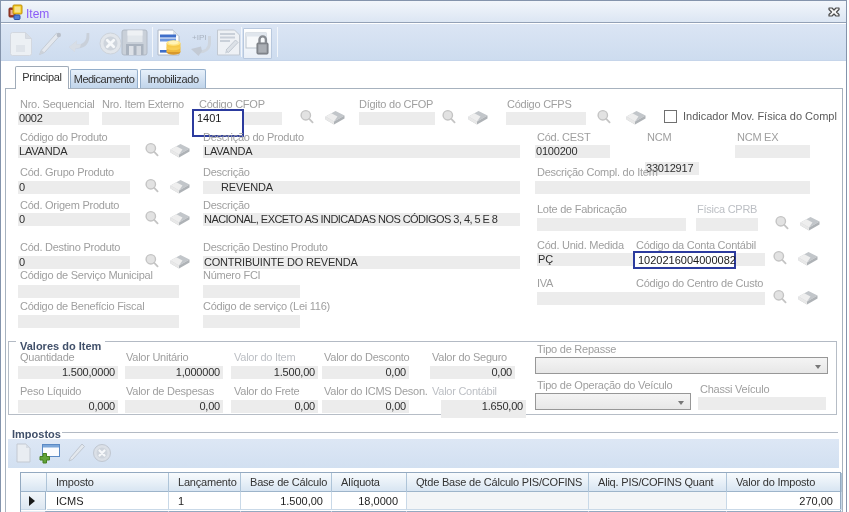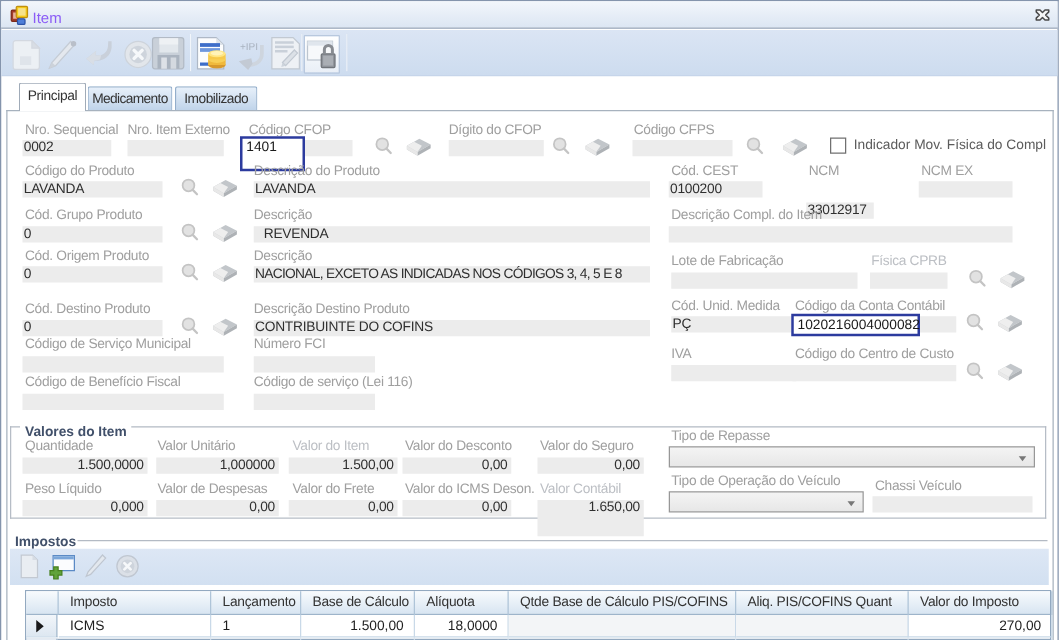--- a/index.html
+++ b/index.html
@@ -189,21 +189,21 @@
     </svg>
 <svg class="abs" style="left:168px;top:177px" width="24" height="18" viewBox="0 0 24 18">
       <path d="M2.5 8.5 L12.5 3 L21.5 7.5 L11 13.5 Z" fill="#c2c6ca"></path>
       <path d="M11 13.5 L21.5 7.5 L21.5 10.5 L11 16.5 Z" fill="#aeb2b6"></path>
       <path d="M2.5 8.5 L11 13.5 L11 16.5 L2.5 11.5 Z" fill="#c0c4c8"></path>
       <path d="M2.5 8.5 L8.5 5.2 L17 9.6 L17 12.9 L11 16.5 L2.5 11.5 Z" fill="#f1f1f1" transform="translate(-0.5,0)" opacity="0"></path>
       <path d="M2.5 8.5 L8.3 5.3 L14.5 8.5 L11 13.5 Z" fill="#eeeeee"></path>
       <path d="M2.5 8.5 L11 13.5 L11 16.5 L2.5 11.5 Z" fill="#e8e8e8"></path>
     </svg>
 <div class="lbl" style="left:203px;top:167px">Descrição</div>
-<div class="fld" style="left:203px;top:181px;width:317px;padding-left:8px;height:13px">REVENDA</div>
+<div class="fld" style="left:203px;top:181px;width:317px;padding-left:18px;height:13px">REVENDA</div>
 <div class="lbl" style="left:537px;top:167px">Descrição Compl. do Item</div>
 <div class="fld" style="left:535px;top:181px;width:275px;padding-left:1px;height:13px"></div>
 <div class="lbl" style="left:20px;top:200px">Cód. Origem Produto</div>
 <div class="fld" style="left:18px;top:213px;width:112px;padding-left:1px;height:13px">0</div>
 <svg class="abs" style="left:144px;top:210px" width="17" height="17" viewBox="0 0 17 17">
       <circle cx="6.8" cy="6.3" r="4.7" fill="#e2e2e2" stroke="#c4c4c4" stroke-width="1.4"></circle>
       <path d="M10.2 9.9 L13.6 13.4" stroke="#c4c4c4" stroke-width="1.8" stroke-linecap="round"></path>
     </svg>
 <svg class="abs" style="left:168px;top:209px" width="24" height="18" viewBox="0 0 24 18">
       <path d="M2.5 8.5 L12.5 3 L21.5 7.5 L11 13.5 Z" fill="#c2c6ca"></path>
@@ -239,21 +239,21 @@
     </svg>
 <svg class="abs" style="left:168px;top:252px" width="24" height="18" viewBox="0 0 24 18">
       <path d="M2.5 8.5 L12.5 3 L21.5 7.5 L11 13.5 Z" fill="#c2c6ca"></path>
       <path d="M11 13.5 L21.5 7.5 L21.5 10.5 L11 16.5 Z" fill="#aeb2b6"></path>
       <path d="M2.5 8.5 L11 13.5 L11 16.5 L2.5 11.5 Z" fill="#c0c4c8"></path>
       <path d="M2.5 8.5 L8.5 5.2 L17 9.6 L17 12.9 L11 16.5 L2.5 11.5 Z" fill="#f1f1f1" transform="translate(-0.5,0)" opacity="0"></path>
       <path d="M2.5 8.5 L8.3 5.3 L14.5 8.5 L11 13.5 Z" fill="#eeeeee"></path>
       <path d="M2.5 8.5 L11 13.5 L11 16.5 L2.5 11.5 Z" fill="#e8e8e8"></path>
     </svg>
 <div class="lbl" style="left:203px;top:242px">Descrição Destino Produto</div>
-<div class="fld" style="left:203px;top:256px;width:317px;padding-left:1px;height:13px">CONTRIBUINTE DO COFINS</div>
+<div class="fld" style="left:203px;top:256px;width:317px;padding-left:1px;height:13px">CONTRIBUINTE DO REVENDA</div>
 <div class="lbl" style="left:537px;top:240px">Cód. Unid. Medida</div>
 <div class="fld" style="left:537px;top:253px;width:100px;padding-left:1px;height:13px">PÇ</div>
 <div class="lbl" style="left:636px;top:240px">Código da Conta Contábil</div>
 <div class="fld" style="left:634px;top:253px;width:131px;padding-left:1px;height:13px"></div>
 <div class="bluebox" style="left:633px;top:251px;width:103px;height:18px">1020216004000082</div>
 <svg class="abs" style="left:772px;top:250px" width="17" height="17" viewBox="0 0 17 17">
       <circle cx="6.8" cy="6.3" r="4.7" fill="#e2e2e2" stroke="#c4c4c4" stroke-width="1.4"></circle>
       <path d="M10.2 9.9 L13.6 13.4" stroke="#c4c4c4" stroke-width="1.8" stroke-linecap="round"></path>
     </svg>
 <svg class="abs" style="left:796px;top:249px" width="24" height="18" viewBox="0 0 24 18">
@@ -303,21 +303,21 @@
 <div class="fld r" style="left:430px;top:366px;width:85px;height:13px">0,00</div>
 <div class="lbl" style="left:20px;top:386px">Peso Líquido</div>
 <div class="fld r" style="left:18px;top:400px;width:100px;height:13px">0,000</div>
 <div class="lbl" style="left:126px;top:386px">Valor de Despesas</div>
 <div class="fld r" style="left:125px;top:400px;width:98px;height:13px">0,00</div>
 <div class="lbl" style="left:234px;top:386px">Valor do  Frete</div>
 <div class="fld r" style="left:231px;top:400px;width:87px;height:13px">0,00</div>
 <div class="lbl" style="left:324px;top:386px">Valor do ICMS Deson.</div>
 <div class="fld r" style="left:322px;top:400px;width:87px;height:13px">0,00</div>
 <div class="lbl2" style="left:432px;top:386px">Valor Contábil</div>
-<div class="fld r" style="left:430px;top:400px;width:85px;height:29px">1.650,00</div>
+<div class="fld r" style="left:441px;top:400px;width:85px;height:18px">1.650,00</div>
 <div class="lbl" style="left:537px;top:344px">Tipo de Repasse</div>
 <div class="combo" style="left:535px;top:357px;width:293px">
       <span class="arr"></span>
     </div>
 <div class="lbl" style="left:537px;top:380px">Tipo de Operação do Veículo</div>
 <div class="combo" style="left:535px;top:393px;width:156px">
       <span class="arr"></span>
     </div>
 <div class="lbl" style="left:700px;top:384px">Chassi Veículo</div>
 <div class="fld" style="left:698px;top:397px;width:128px;padding-left:1px;height:13px"></div>

